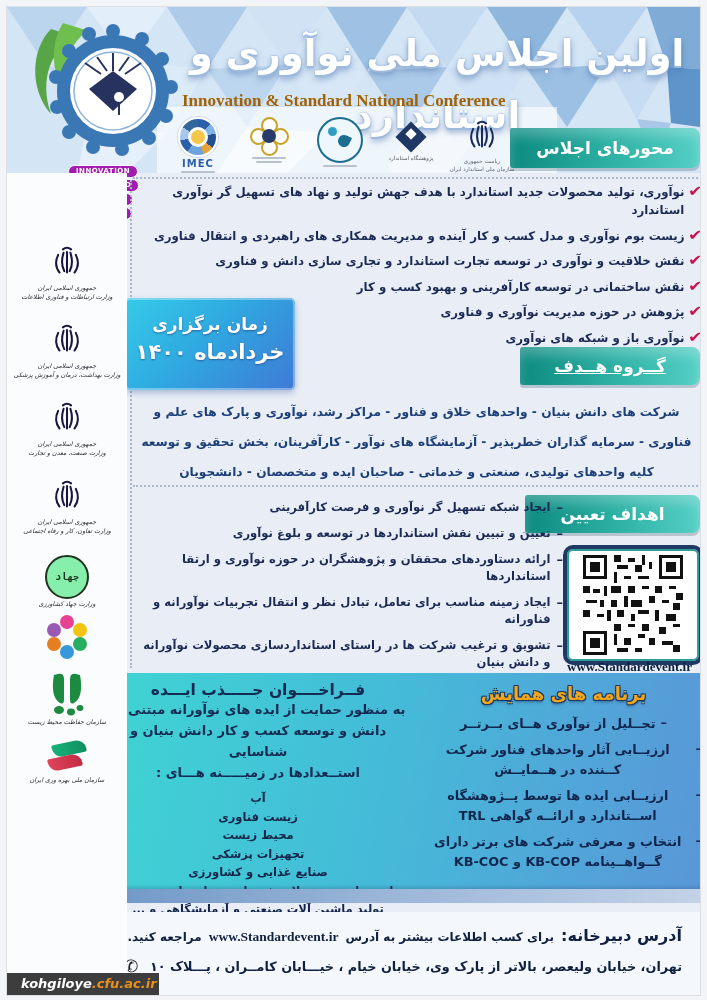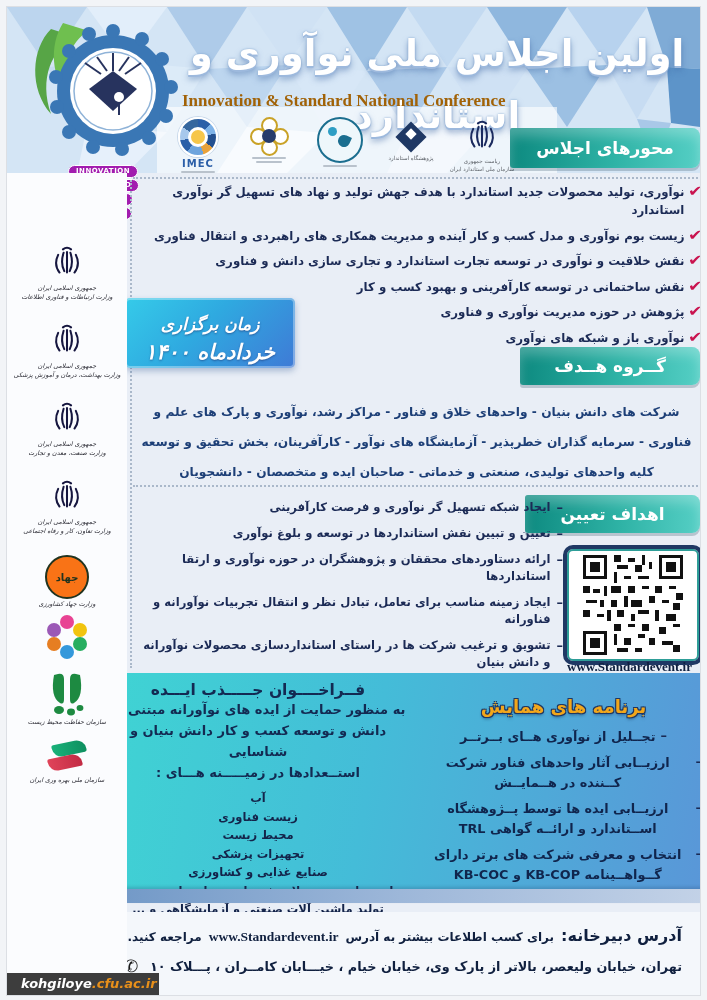--- a/index.html
+++ b/index.html
@@ -58,36 +58,36 @@
   .diamond-logo b{position:absolute;left:13px;top:10px;width:8px;height:8px;background:#ffffff;transform:rotate(45deg);}
   .emblem-small{width:34px;height:40px;}
   
   .banner{
     position:absolute;color:#ffffff;font-weight:bold;direction:rtl;text-align:center;
     background:linear-gradient(90deg,#0d8a80 0%,#2fb3a6 55%,#55cfc5 100%);
     box-shadow:inset 0 8px 12px rgba(255,255,255,.25), 0 3px 0 rgba(40,70,90,.25);
     border-radius:3px 8px 8px 3px;
   }
   .banner-topics{left:503px;top:121px;width:190px;height:40px;font-size:17px;line-height:40px;}
-  .banner-target{left:513px;top:340px;width:180px;height:38px;font-size:17px;line-height:38px;}
+  .banner-target{left:513px;top:340px;width:180px;height:38px;font-size:17px;line-height:38px;text-decoration:underline;}
   .banner-goals{left:518px;top:488px;width:175px;height:38px;font-size:17px;line-height:38px;}
   
   .dot-h{position:absolute;border-top:2px dotted #aab8ca;height:0;}
   .dot-v{position:absolute;border-left:2px dotted #aab8ca;width:0;}
   
   .topics-list{position:absolute;left:128px;top:176px;width:567px;direction:rtl;}
   .topic-row{display:flex;flex-direction:row;align-items:flex-start;gap:5px;margin-bottom:7.5px;}
   .check-ic{color:#c9134f;font-size:15px;font-weight:bold;line-height:17px;flex:0 0 auto;transform:scaleX(1.15);}
   .topic-txt{font-size:11.8px;font-weight:bold;color:#1b2a55;line-height:18px;}
   
   .time-box{
-    position:absolute;left:118px;top:291px;width:170px;height:70px;border-radius:5px;
+    position:absolute;left:118px;top:291px;width:170px;height:92px;border-radius:5px;
     background:linear-gradient(135deg,#35cbe9 0%,#2fa9e0 45%,#3f7ad6 100%);
     box-shadow:0 3px 6px rgba(50,90,150,.35), inset 0 0 0 2px rgba(255,255,255,.35);
-    color:#ffffff;text-align:center;direction:rtl;font-style:italic;
+    color:#ffffff;text-align:center;direction:rtl;
   }
   .time-line1{font-size:17px;font-weight:bold;margin-top:16px;text-shadow:0 1px 2px rgba(30,60,120,.6);}
   .time-line2{font-size:21px;font-weight:bold;margin-top:6px;text-shadow:0 1px 2px rgba(30,60,120,.6);}
   
   .target-text{
     position:absolute;left:124px;top:390px;width:571px;direction:rtl;text-align:center;
     font-size:12.2px;font-weight:600;color:#1d3f77;line-height:30px;
   }
   
   .goals-list{position:absolute;left:128px;top:492px;width:428px;direction:rtl;}
@@ -107,21 +107,21 @@
   
   .big-box{
     position:absolute;left:88px;top:666px;width:611px;height:230px;
     background:linear-gradient(100deg,#3fd5d3 0%,#44bcd8 45%,#5a96d8 100%);
   }
   .call-col{position:absolute;right:295px;left:10px;top:8px;direction:rtl;text-align:center;color:#132a52;}
   .call-title{font-size:15.5px;font-weight:bold;letter-spacing:.5px;}
   .call-line{font-size:13px;font-weight:bold;line-height:21px;}
   .call-fields{margin-top:6px;}
   .call-field{font-size:11.5px;font-weight:600;line-height:18.5px;color:#14244a;}
-  .prog-col{position:absolute;left:330px;right:4px;top:23px;direction:rtl;}
+  .prog-col{position:absolute;left:330px;right:4px;top:10px;direction:rtl;}
   .prog-title{
     text-align:center;font-size:18px;font-weight:bold;color:#f2a71b;letter-spacing:.5px;
     text-shadow:1px 1px 0 #1f3864,-1px 1px 0 #1f3864,1px -1px 0 #1f3864,-1px -1px 0 #1f3864,0 2px 3px rgba(20,40,80,.5);
     margin-bottom:10px;
   }
   .prog-item{display:flex;gap:5px;direction:rtl;text-align:center;justify-content:center;margin-bottom:6px;}
   .prog-txt{font-size:12.8px;font-weight:bold;color:#10254d;line-height:20px;}
   .box-bottom-strip{
     position:absolute;left:0;bottom:0;width:100%;height:14px;
     background:linear-gradient(90deg,#6f97c6 0%,#9db7d9 50%,#c3d2e7 100%);
@@ -149,21 +149,21 @@
     position:absolute;left:0px;top:966px;background:#3d3d3d;padding:3px 2px 4px 14px;
     font-style:italic;font-weight:bold;font-size:13px;z-index:9;
   }
   .wm-site{color:#ffffff;}
   .wm-domain{color:#e8901a;}
   
   .sidebar{position:absolute;left:0;top:166px;width:120px;height:800px;background:#fbfcfe;}
   .sb-item{position:absolute;left:0;width:120px;display:flex;flex-direction:column;align-items:center;}
   .sb-cap{font-size:6.3px;color:#2a2a33;direction:rtl;text-align:center;line-height:9px;white-space:nowrap;font-style:italic;}
   .jihad-circle{width:40px;height:40px;border-radius:50%;border:2.5px solid #20331f;display:flex;align-items:center;justify-content:center;
-    font-size:10px;font-weight:bold;color:#20331f;direction:rtl;background:#f97316;}
+    font-size:10px;font-weight:bold;color:#20331f;direction:rtl;background:#86efac;font-family:Liberation Mono, monospace;}
   .sb-flower{width:44px;height:44px;position:relative;}
   .sb-flower i{position:absolute;width:14px;height:14px;border-radius:50%;}
   .env-logo{width:46px;height:46px;}
   .prod-logo{width:48px;height:36px;position:relative;}
   .prod-logo .leaf{position:absolute;width:34px;height:13px;border-radius:2px 10px 2px 10px;}
   .prod-logo .leaf.g{left:9px;top:3px;background:linear-gradient(90deg,#19b27a,#0e8f5f);transform:rotate(-12deg);}
   .prod-logo .leaf.r{left:5px;top:17px;background:linear-gradient(90deg,#e0445a,#c22b44);transform:rotate(-12deg);}
 </style>
 </head>
 <body>

